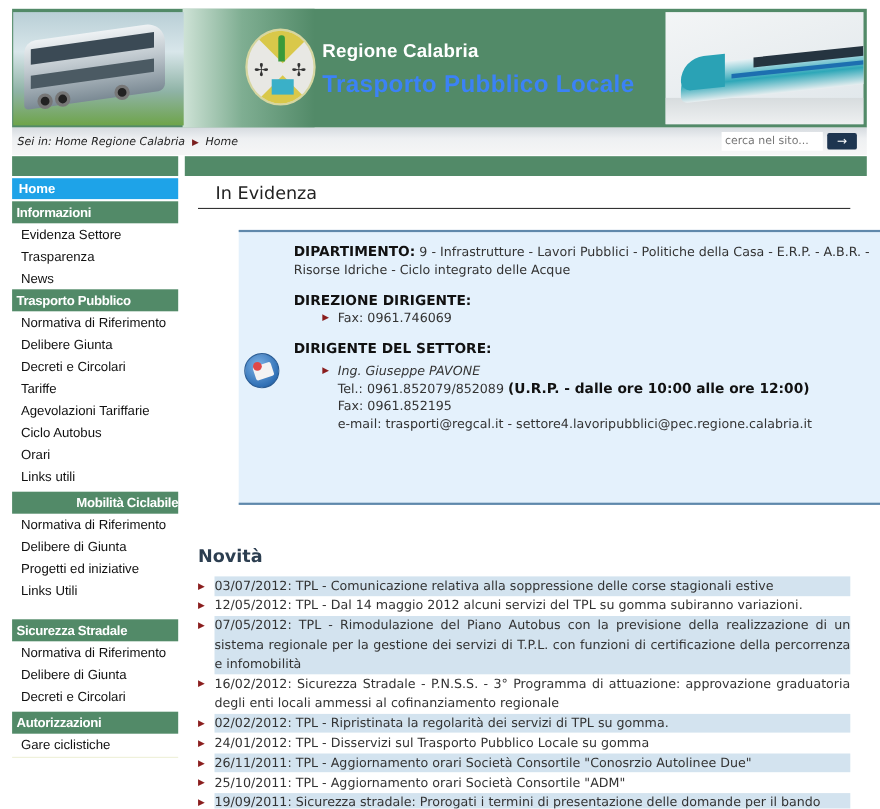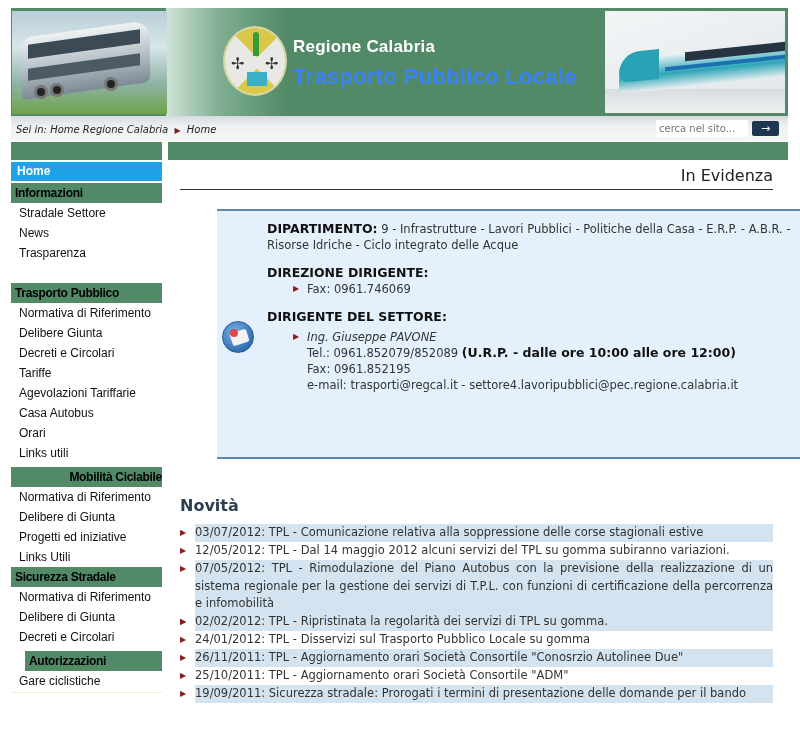--- a/index.html
+++ b/index.html
@@ -38,27 +38,27 @@
   .search { position: absolute; left: 656px; top: 120px; width: 92px; height: 17px; background: #fff; border: none; font-size: 10px; padding-left: 3px; font-family: "DejaVu Sans", sans-serif; color: #222; }
   .search-btn { position: absolute; left: 752px; top: 121px; width: 27px; height: 15px; background: #1e3550; color: #fff; font-size: 11px; text-align: center; line-height: 15px; border-radius: 2px; }
 
   
   .greenbar-left { position: absolute; left: 11px; top: 142px; width: 151px; height: 18px; background: #528a68; }
   .greenbar-right { position: absolute; left: 168px; top: 142px; width: 620px; height: 18px; background: #528a68; }
 
   
   .sidebar { position: absolute; left: 11px; top: 162px; width: 151px; }
   .nav-home { background: #1ea3e8; color: #fff; font-family: "Liberation Sans", sans-serif; font-weight: bold; font-size: 12px; height: 19px; line-height: 19px; padding-left: 6px; margin-bottom: 2px; }
-  .nav-head { background: #528a68; color: #000000; font-family: "Liberation Sans", sans-serif; font-weight: bold; font-size: 12px; height: 20px; line-height: 20px; padding-left: 4px; letter-spacing: -0.3px; }
+  .nav-head { background: #528a68; color: #ffffff; font-family: "Liberation Sans", sans-serif; font-weight: bold; font-size: 12px; height: 20px; line-height: 20px; padding-left: 4px; letter-spacing: -0.3px; }
   .nav-item { font-family: "Liberation Sans", sans-serif; font-size: 12px; color: #111; height: 20px; line-height: 20px; padding-left: 8px; }
   .nav-end { height: 2px; border-bottom: 1px solid #eef0d8; margin-bottom: 4px; }
 
   
   .main { position: absolute; left: 180px; top: 160px; width: 593px; }
-  .evid-title { position: absolute; left: 0; top: 6px; width: 593px; text-align: right; font-size: 16px; color: #222; font-family: "DejaVu Sans", sans-serif; }
+  .evid-title { position: absolute; left: 16px; top: 6px; width: 593px; text-align: left; font-size: 16px; color: #222; font-family: "DejaVu Sans", sans-serif; }
   .evid-line { position: absolute; left: 0; top: 29px; width: 593px; height: 1px; background: #333; }
   .box { position: absolute; left: 0; top: 49px; width: 593px; height: 250px; background: #e4f1fc; border-top: 2px solid #5f88ab; border-bottom: 2px solid #5f88ab; margin-left: 37px; }
   .box-icon { position: absolute; left: 5px; top: 110px; width: 32px; height: 32px; border-radius: 50%; background: radial-gradient(circle at 40% 35%, #7fb3e6 0%, #3070b5 70%, #234f86 100%); border: 1px solid #2a5c94; }
   .box-icon .paper { position: absolute; left: 8px; top: 9px; width: 17px; height: 13px; background: #f3f3f3; transform: rotate(-18deg); border-radius: 2px; }
   .box-icon .seal { position: absolute; left: 7px; top: 7px; width: 8px; height: 8px; background: #e04848; border-radius: 50%; }
   .box-content { position: absolute; left: 50px; top: 10px; width: 540px; font-family: "DejaVu Sans", sans-serif; font-size: 11.5px; line-height: 16px; color: #333; }
   .box-content .h { font-weight: bold; color: #111; font-size: 12.5px; }
   .indent { padding-left: 40px; position: relative; }
   .tri { color: #8a1d1d; font-size: 8px; position: absolute; left: 26px; }
   .gap { height: 12px; }
@@ -114,46 +114,46 @@
 <input class="search" type="text" placeholder="cerca nel sito..." style="">
 <div class="search-btn"><span>→</span></div>
 
 <div class="greenbar-left"></div>
 <div class="greenbar-right"></div>
 
 <div class="sidebar">
   <div class="nav-home">Home</div>
 
   <div class="nav-head">Informazioni</div>
-  <div class="nav-item">Stradale Settore</div>
+  <div class="nav-item">Evidenza Settore</div>
+  <div class="nav-item">Trasparenza</div>
   <div class="nav-item">News</div>
-  <div class="nav-item">Trasparenza</div>
-
-  <div class="nav-head" style="margin-top:20px;">Trasporto Pubblico</div>
+
+  <div class="nav-head" style="margin-top:0;">Trasporto Pubblico</div>
   <div class="nav-item">Normativa di Riferimento</div>
   <div class="nav-item">Delibere Giunta</div>
   <div class="nav-item">Decreti e Circolari</div>
   <div class="nav-item">Tariffe</div>
   <div class="nav-item">Agevolazioni Tariffarie</div>
-  <div class="nav-item">Casa Autobus</div>
+  <div class="nav-item">Ciclo Autobus</div>
   <div class="nav-item">Orari</div>
   <div class="nav-item">Links utili</div>
 
   <div class="nav-head" style="margin-top:4px;text-align:right;">Mobilità Ciclabile</div>
   <div class="nav-item">Normativa di Riferimento</div>
   <div class="nav-item">Delibere di Giunta</div>
   <div class="nav-item">Progetti ed iniziative</div>
   <div class="nav-item">Links Utili</div>
 
-  <div class="nav-head" style="margin-top:0;">Sicurezza Stradale</div>
+  <div class="nav-head" style="margin-top:16px;">Sicurezza Stradale</div>
   <div class="nav-item">Normativa di Riferimento</div>
   <div class="nav-item">Delibere di Giunta</div>
   <div class="nav-item">Decreti e Circolari</div>
 
-  <div class="nav-head" style="margin-top:4px;margin-left:14px;">Autorizzazioni</div>
+  <div class="nav-head" style="margin-top:4px;">Autorizzazioni</div>
   <div class="nav-item">Gare ciclistiche</div>
   <div class="nav-end"></div>
 </div>
 
 <div class="main">
   <div class="evid-title">In Evidenza</div>
   <div class="evid-line"></div>
 
   <div class="box">
     <div class="box-icon">
@@ -185,21 +185,21 @@
   <div class="news" id="news-list">
     <div class="news-item hl">
         <span class="tri2">▶</span>
         <span class="txt">03/07/2012: TPL - Comunicazione relativa alla soppressione delle corse stagionali estive</span>
       </div>
     <div class="news-item"><span class="tri2">▶</span><span class="txt">12/05/2012: TPL - Dal 14 maggio 2012 alcuni servizi del TPL su gomma subiranno variazioni.</span></div>
     <div class="news-item hl">
         <span class="tri2">▶</span>
         <span class="txt">07/05/2012: TPL - Rimodulazione del Piano Autobus con la previsione della realizzazione di un sistema regionale per la gestione dei servizi di T.P.L. con funzioni di certificazione della percorrenza e infomobilità</span>
       </div>
-    <div class="news-item"><span class="tri2">▶</span></div>
+    <div class="news-item"><span class="tri2">▶</span><span class="txt">16/02/2012: Sicurezza Stradale - P.N.S.S. - 3° Programma di attuazione: approvazione graduatoria degli enti locali ammessi al cofinanziamento regionale</span></div>
     <div class="news-item hl">
         <span class="tri2">▶</span>
         <span class="txt">02/02/2012: TPL - Ripristinata la regolarità dei servizi di TPL su gomma.</span>
       </div>
     <div class="news-item"><span class="tri2">▶</span><span class="txt">24/01/2012: TPL - Disservizi sul Trasporto Pubblico Locale su gomma</span></div>
     <div class="news-item hl">
         <span class="tri2">▶</span>
         <span class="txt">26/11/2011: TPL - Aggiornamento orari Società Consortile "Conosrzio Autolinee Due"</span>
       </div>
     <div class="news-item"><span class="tri2">▶</span><span class="txt">25/10/2011: TPL - Aggiornamento orari Società Consortile "ADM"</span></div>

